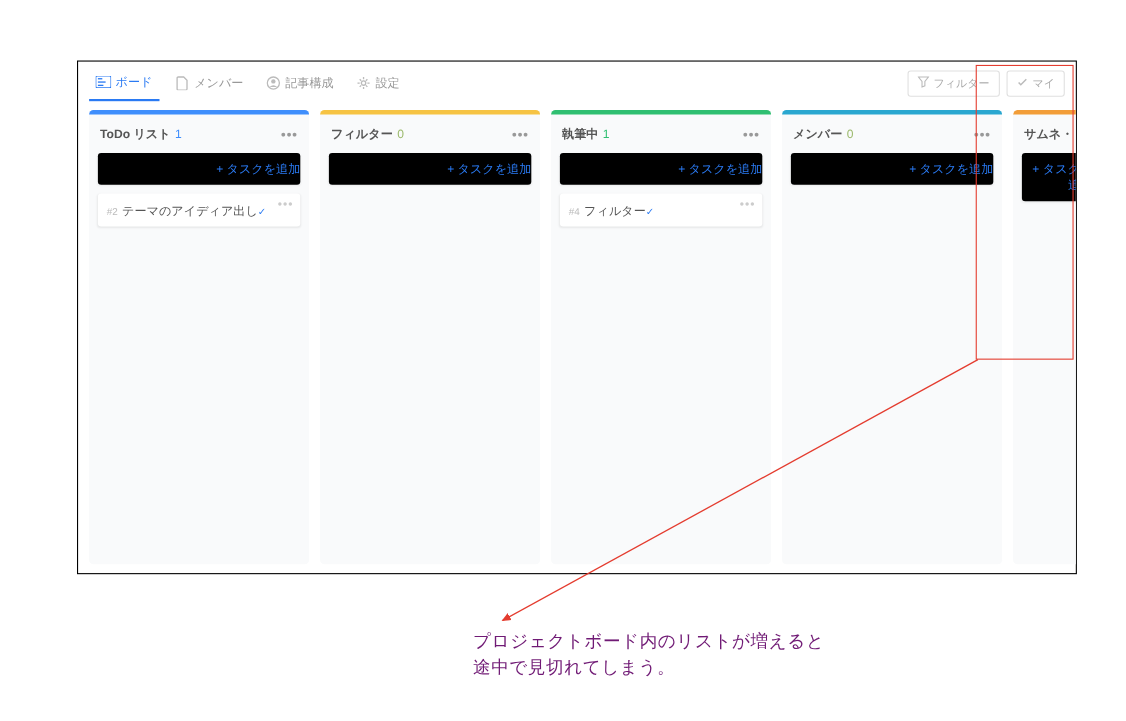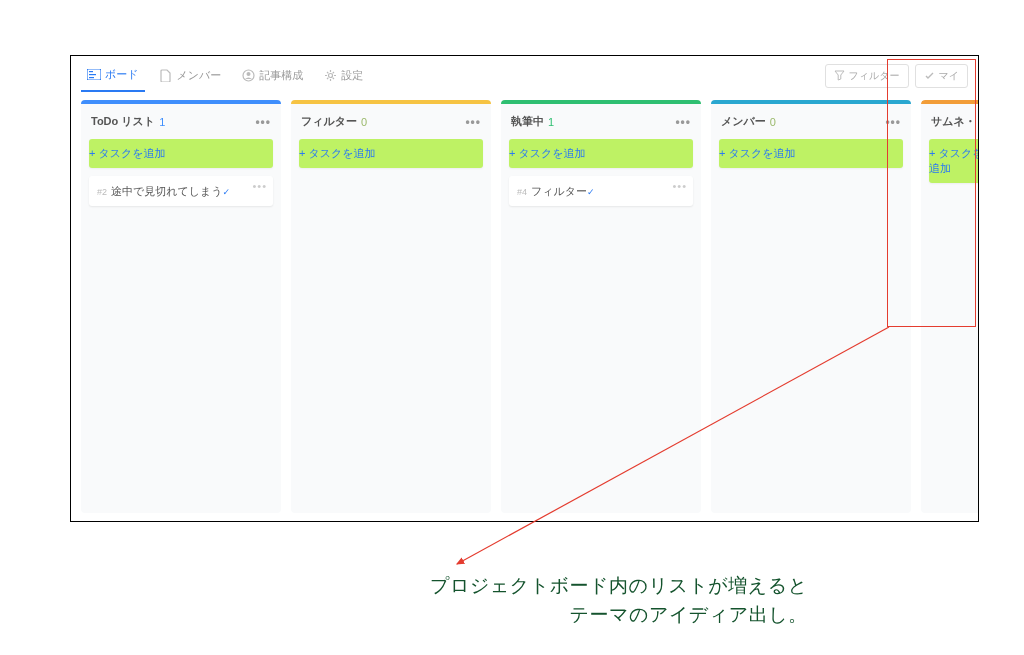--- a/index.html
+++ b/index.html
@@ -109,25 +109,25 @@
     .col-more {
       margin-left: auto;
       color: #999;
       font-size: 12px;
       letter-spacing: 1px;
       cursor: pointer;
     }
 
     .add-task {
       margin: 6px 8px;
-      background: #bef264;
+      background: #000000;
       border-radius: 3px;
       font-size: 11px;
       color: #2a7af3;
-      text-align: left;
+      text-align: right;
       padding: 7px 0;
       box-shadow: 0 1px 2px rgba(0,0,0,0.05);
       cursor: pointer;
     }
 
     .card {
       margin: 2px 8px 6px 8px;
       background: #fff;
       border-radius: 3px;
       padding: 7px 8px;
@@ -164,25 +164,24 @@
       top: 59px;
       width: 89px;
       height: 268px;
       pointer-events: none;
     }
 
     .annotation-text {
       position: absolute;
       left: 430px;
       top: 572px;
-      font-size: 19px;
-      color: #14532d;
+      font-size: 16px;
+      color: #701a75;
       line-height: 1.5;
       letter-spacing: 0.5px;
-      text-align: right;
     }
 
     .arrow {
       position: absolute;
       left: 0;
       top: 0;
       width: 1024px;
       height: 655px;
       pointer-events: none;
     }
@@ -257,21 +256,21 @@
 
     <div class="board" id="board">
         <div class="column">
           <div class="col-topbar" style="background: rgb(63, 142, 252);"></div>
           <div class="col-header">
             <span>ToDo リスト</span>
             <span class="col-count" style="color: rgb(63, 142, 252);">1</span>
             <span class="col-more">•••</span>
           </div>
           <div class="add-task">+ タスクを追加</div>
-          <div class="card"><span class="cid">#2</span><span>途中で見切れてしまう</span><span class="card-more">•••</span><div class="check">✓</div></div>
+          <div class="card"><span class="cid">#2</span><span>テーマのアイディア出し</span><span class="card-more">•••</span><div class="check">✓</div></div>
         </div>
         <div class="column">
           <div class="col-topbar" style="background: rgb(246, 195, 67);"></div>
           <div class="col-header">
             <span>フィルター</span>
             <span class="col-count" style="color: rgb(155, 185, 107);">0</span>
             <span class="col-more">•••</span>
           </div>
           <div class="add-task">+ タスクを追加</div>
         </div>
@@ -312,16 +311,16 @@
     <defs>
       <marker id="ah" markerWidth="10" markerHeight="10" refX="6" refY="3" orient="auto">
         <path d="M0,0 L7,3 L0,6 z" fill="#e43c2f"></path>
       </marker>
     </defs>
     <line x1="889" y1="327" x2="457" y2="564" stroke="#e43c2f" stroke-width="1.2" marker-end="url(#ah)"></line>
   </svg>
 
   <div class="annotation-text">
     <div>プロジェクトボード内のリストが増えると</div>
-    <div>テーマのアイディア出し。</div>
+    <div>途中で見切れてしまう。</div>
   </div>
 
 </div>
 
 </body></html>

